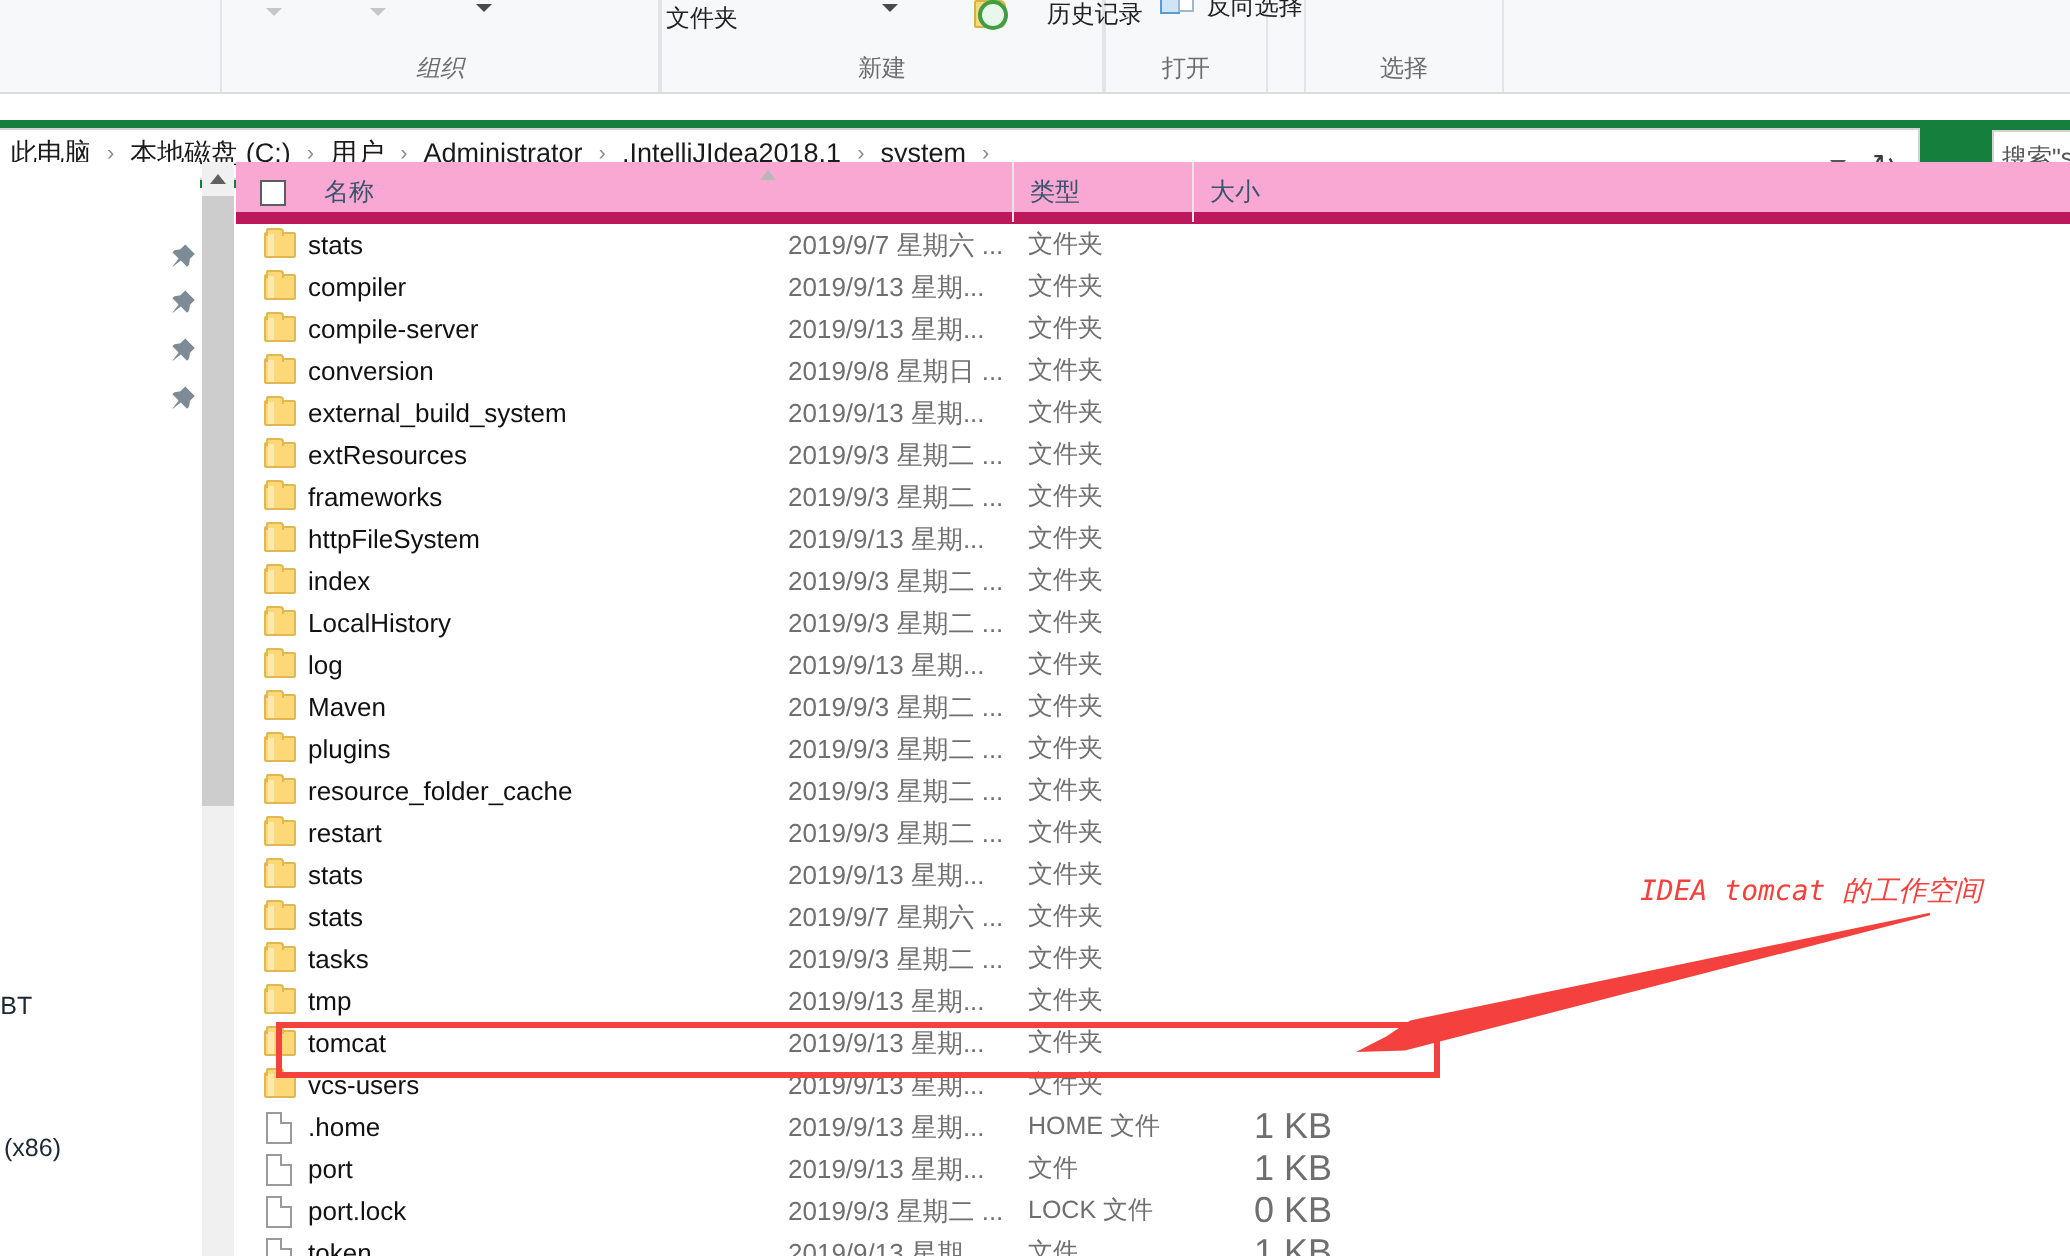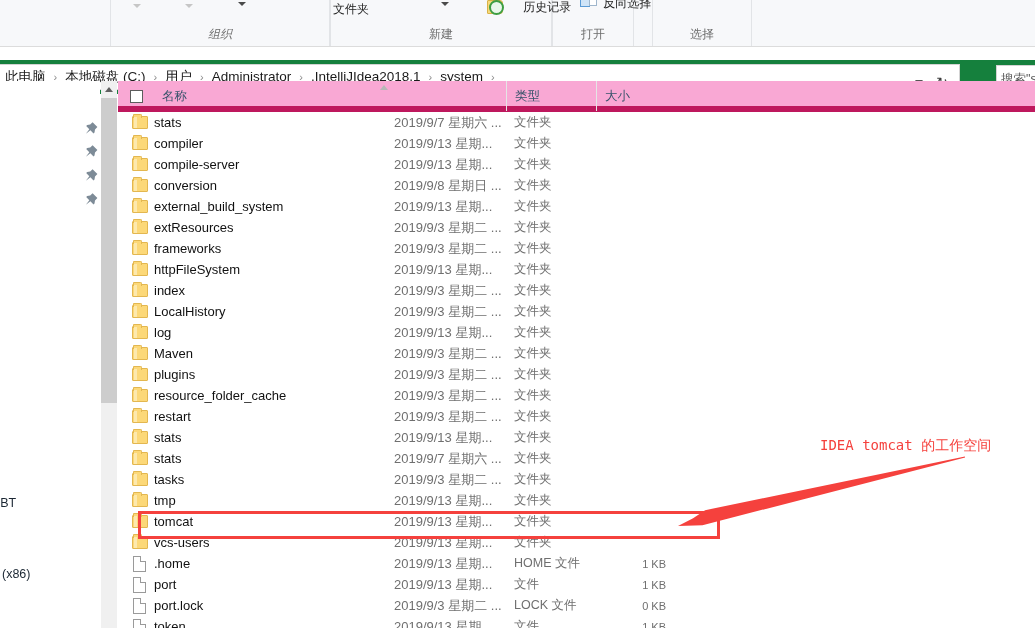--- a/index.html
+++ b/index.html
@@ -190,21 +190,21 @@
     font-size: 13px; color: #6f6f6f; white-space: nowrap;
   }
   .cell-type {
     position: absolute; left: 396px; top: 0; height: 21px;
     display: flex; align-items: center;
     font-size: 12.5px; color: #6f6f6f; white-space: nowrap;
   }
   .cell-size {
     position: absolute; left: 486px; top: 0; width: 62px; height: 21px;
     display: flex; align-items: center; justify-content: flex-end;
-    font-size: 11px; color: #6f6f6f; white-space: nowrap;
+    font-size: 18px; color: #6f6f6f; white-space: nowrap;
   }
   .ic {
     position: absolute; left: 14px; top: 3px;
     width: 16px; height: 15px;
   }
   .ic-folder {
     width: 16px; height: 13px; margin-top: 1px;
     background: #fcd878;
     border: 1px solid #e3b750;
     border-radius: 1px;
@@ -238,20 +238,21 @@
     width: 5px; height: 5px;
     background: #ffffff;
     border-left: 1px solid #9a9a9a;
     border-bottom: 1px solid #9a9a9a;
   }
 
   
   .anno-layer {
     position: absolute; left: 0; top: 0; width: 1035px; height: 614px;
     pointer-events: none;
+    font-style: italic;
   }
   .anno-box {
     position: absolute;
     border: 3px solid #f5413d;
     background: transparent;
   }
   .anno-text {
     position: absolute;
     color: #f5413d;
     font-family: "DejaVu Sans Mono", "Liberation Mono", monospace;

